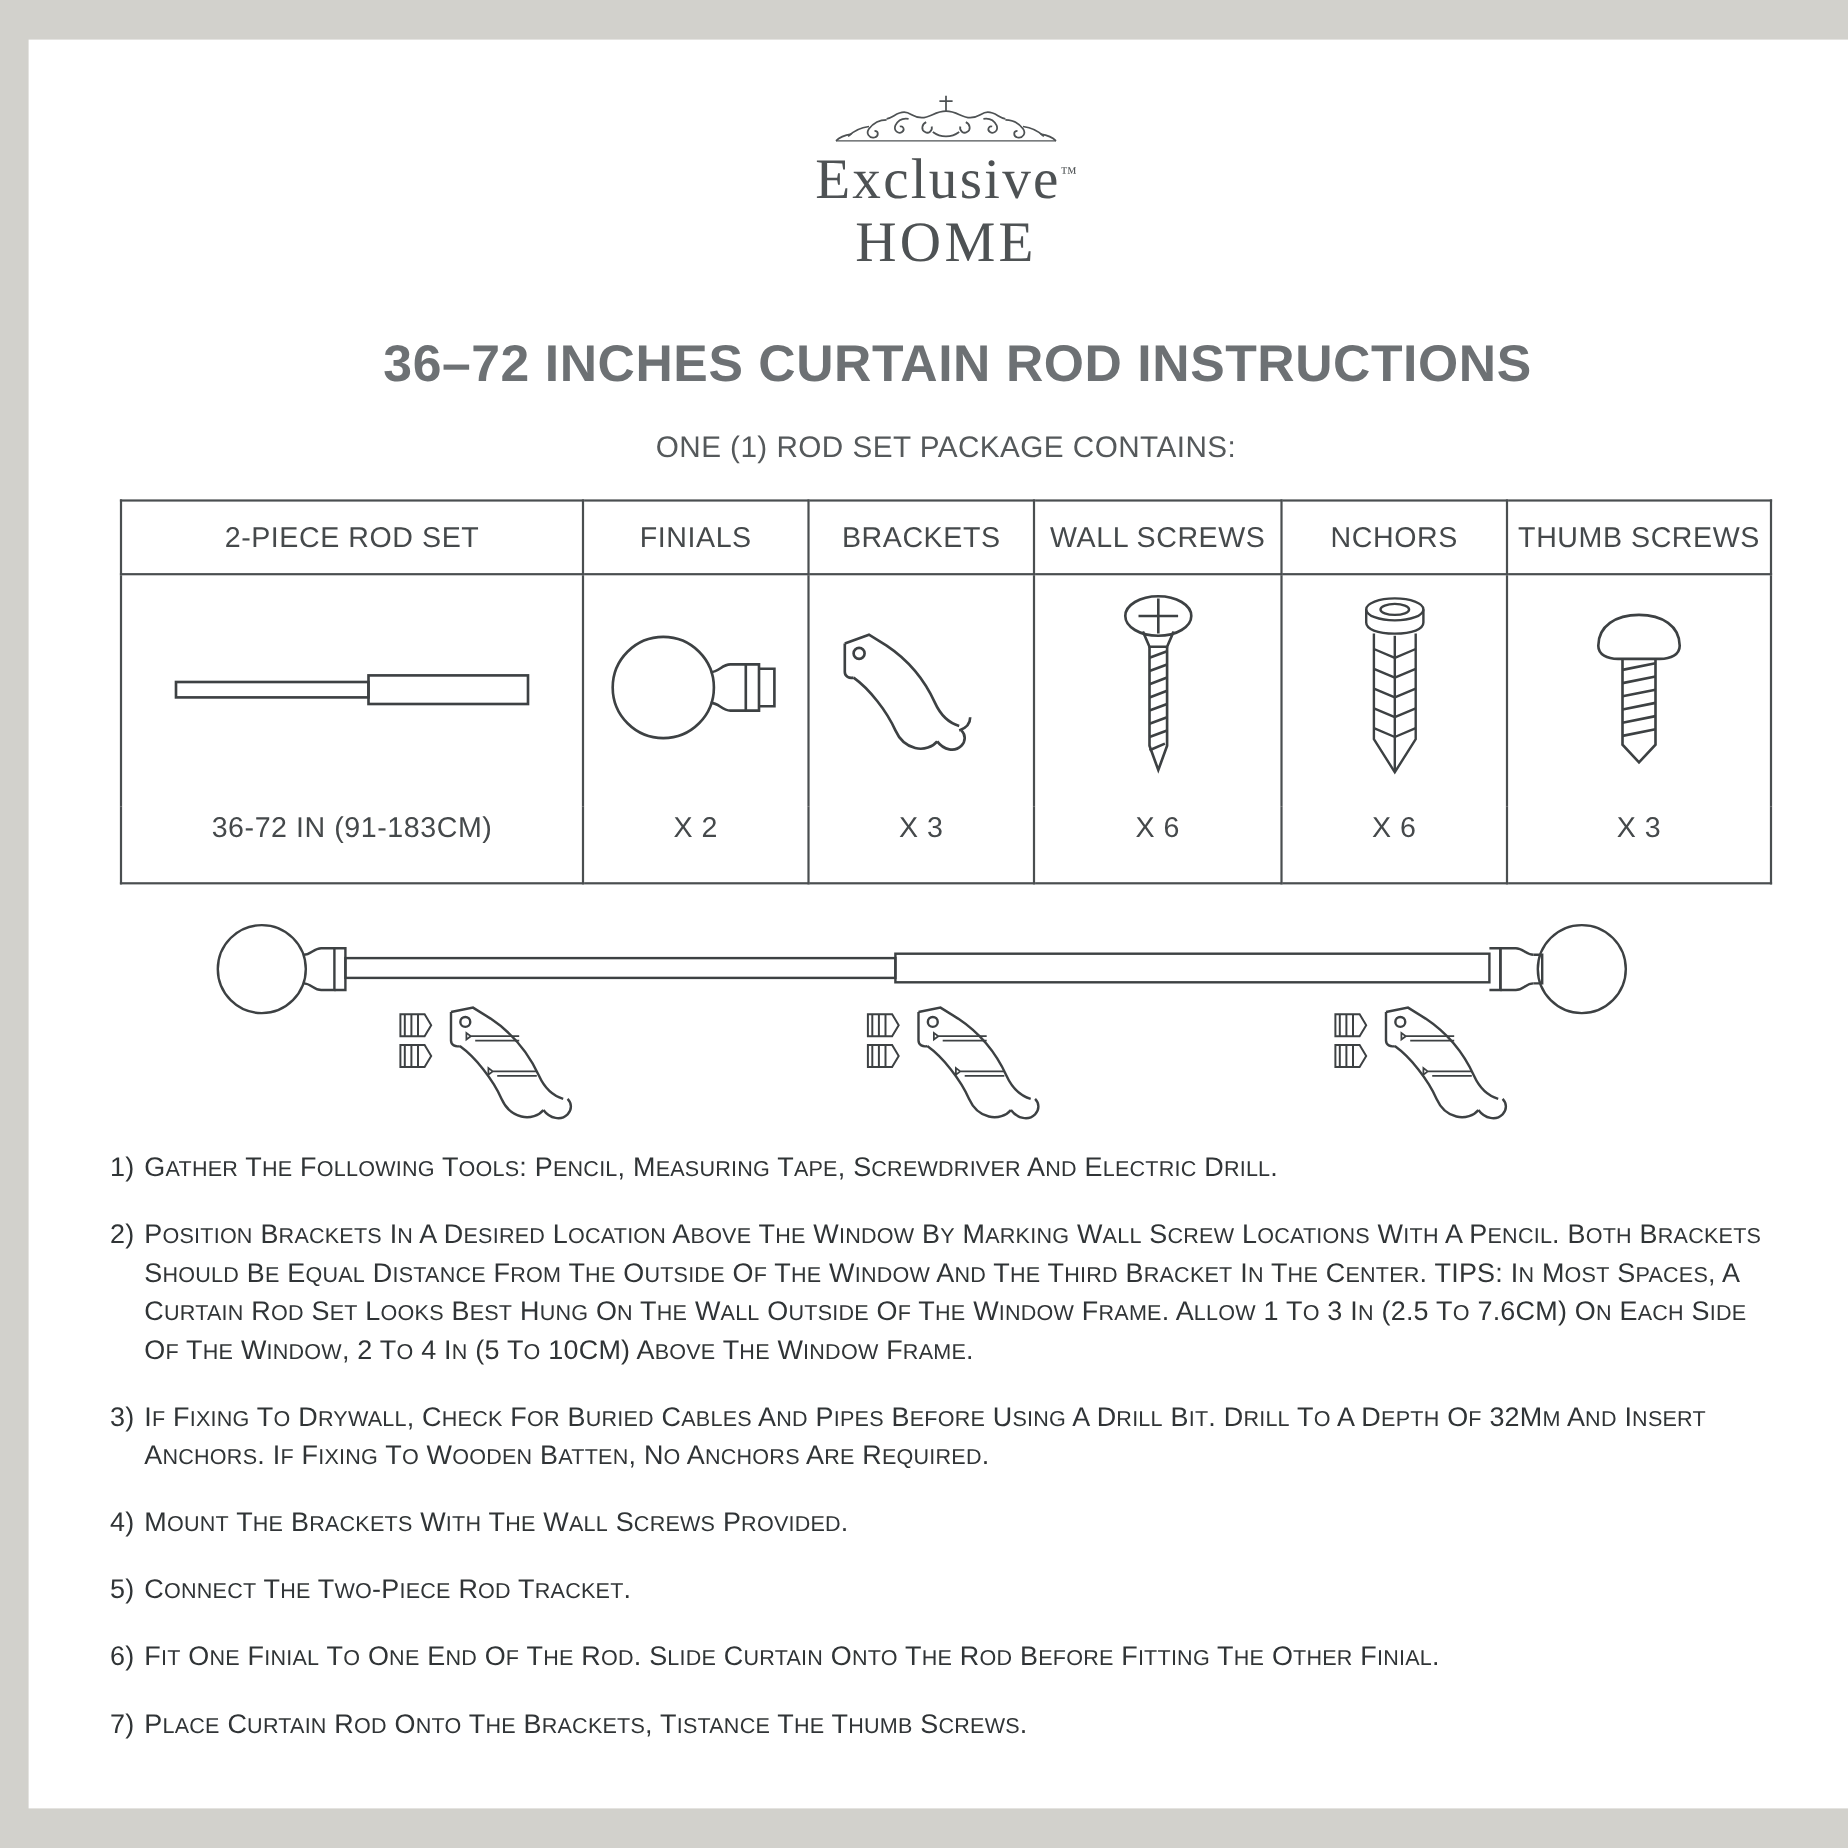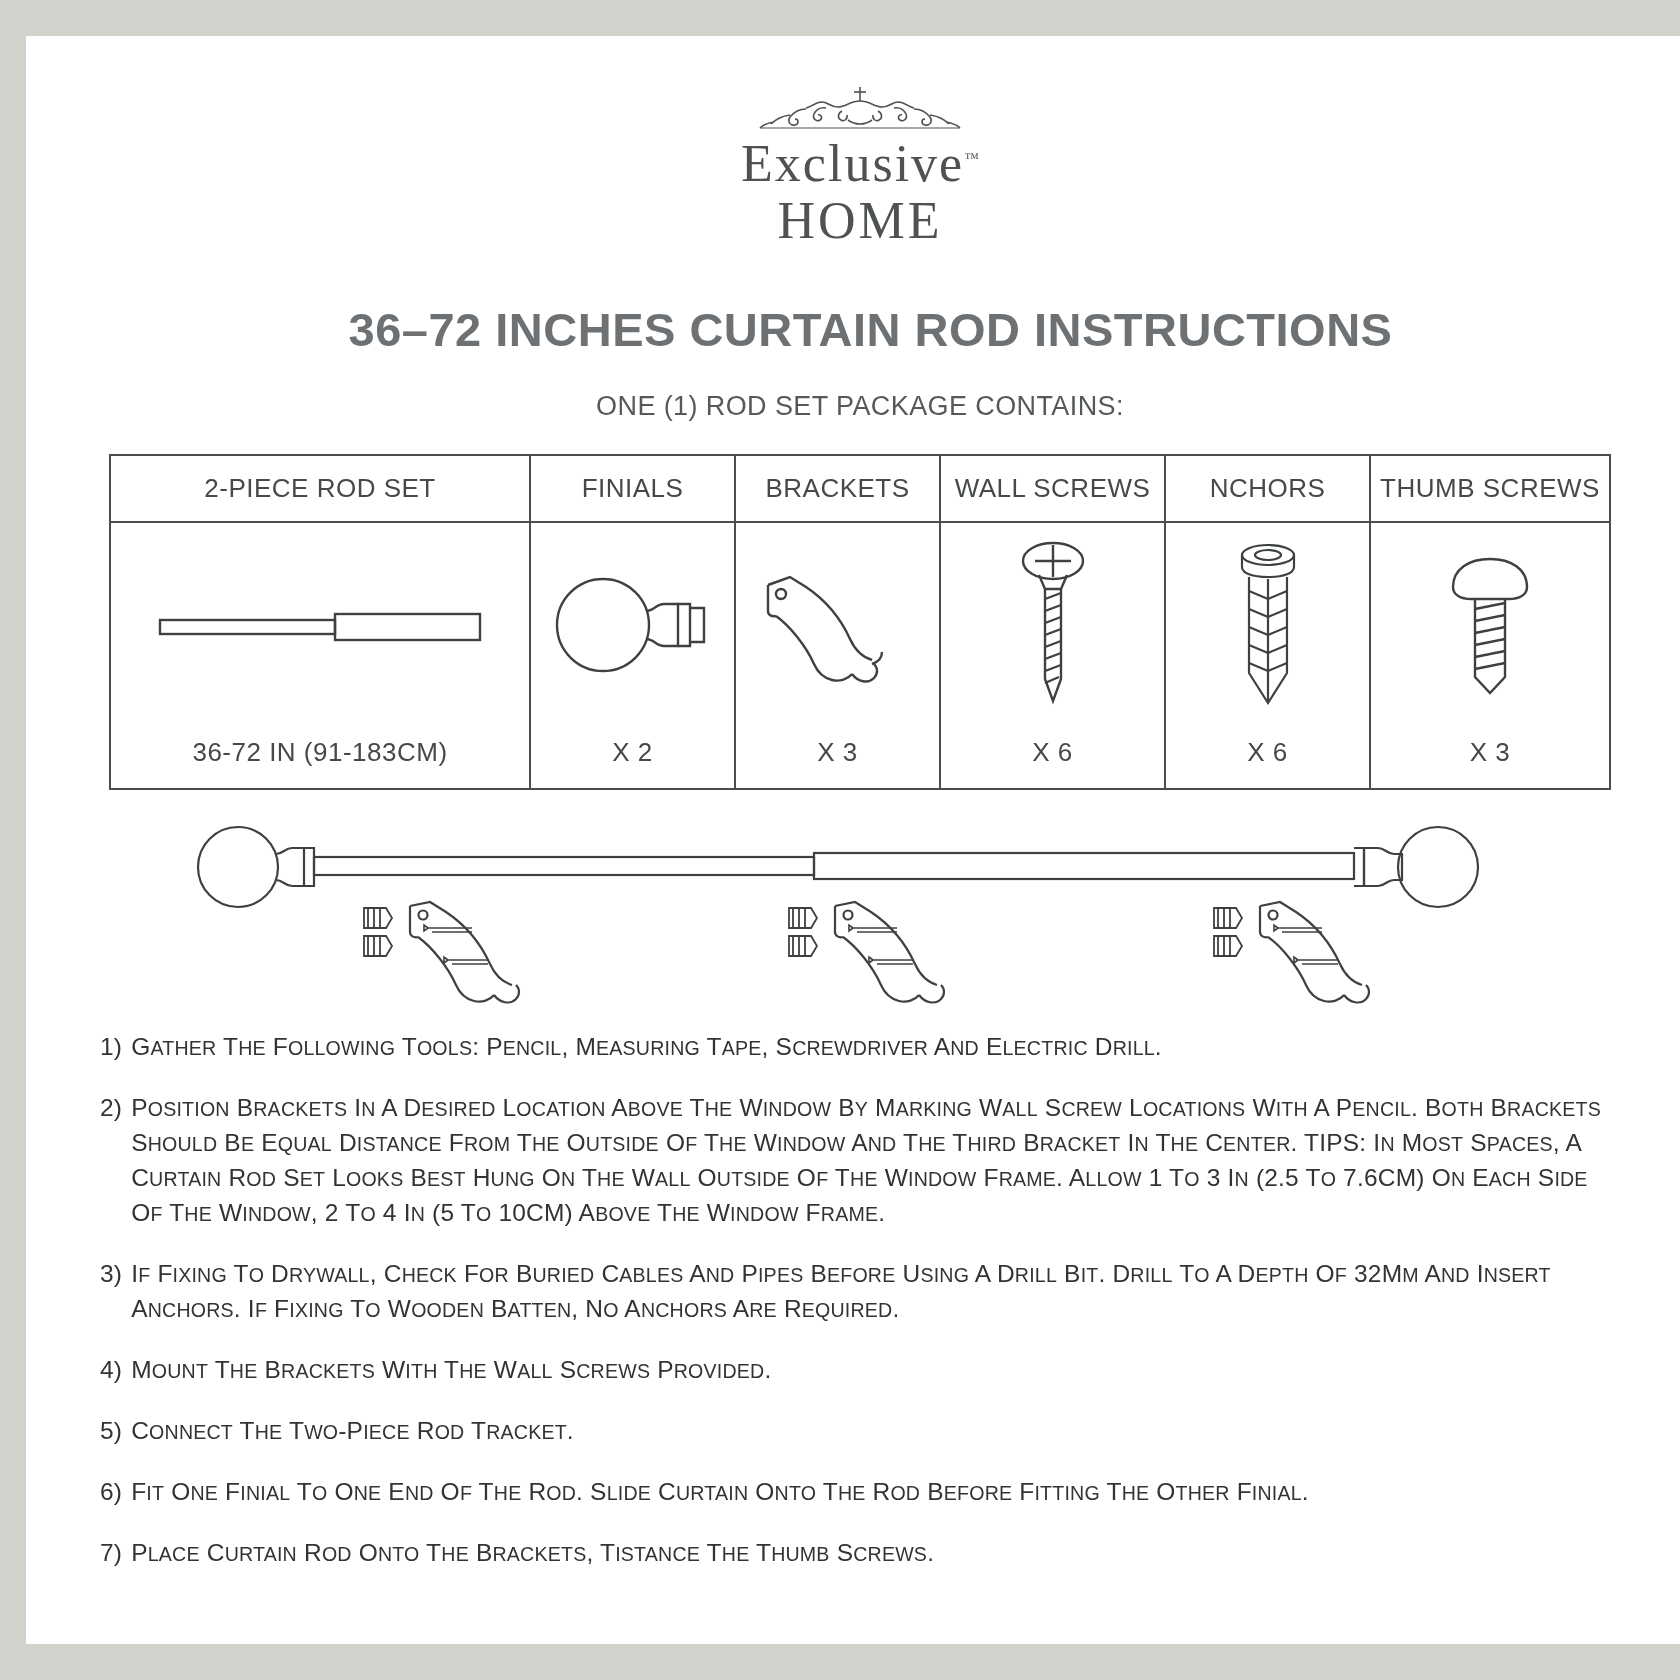--- a/index.html
+++ b/index.html
@@ -90,21 +90,21 @@
     padding: 17px 2px;
   }
   .parts-table td.fig {
     height: 208px;
     vertical-align: middle;
     border-bottom: none;
   }
   .parts-table td.qty {
     font-size: 26px;
     letter-spacing: 0.5px;
-    padding-bottom: 20px;
+    padding-bottom: 34px;
     padding-top: 4px;
     border-top: none;
     vertical-align: top;
   }
   
   .assembly {
     margin-top: 22px;
     text-align: center;
   }
   

